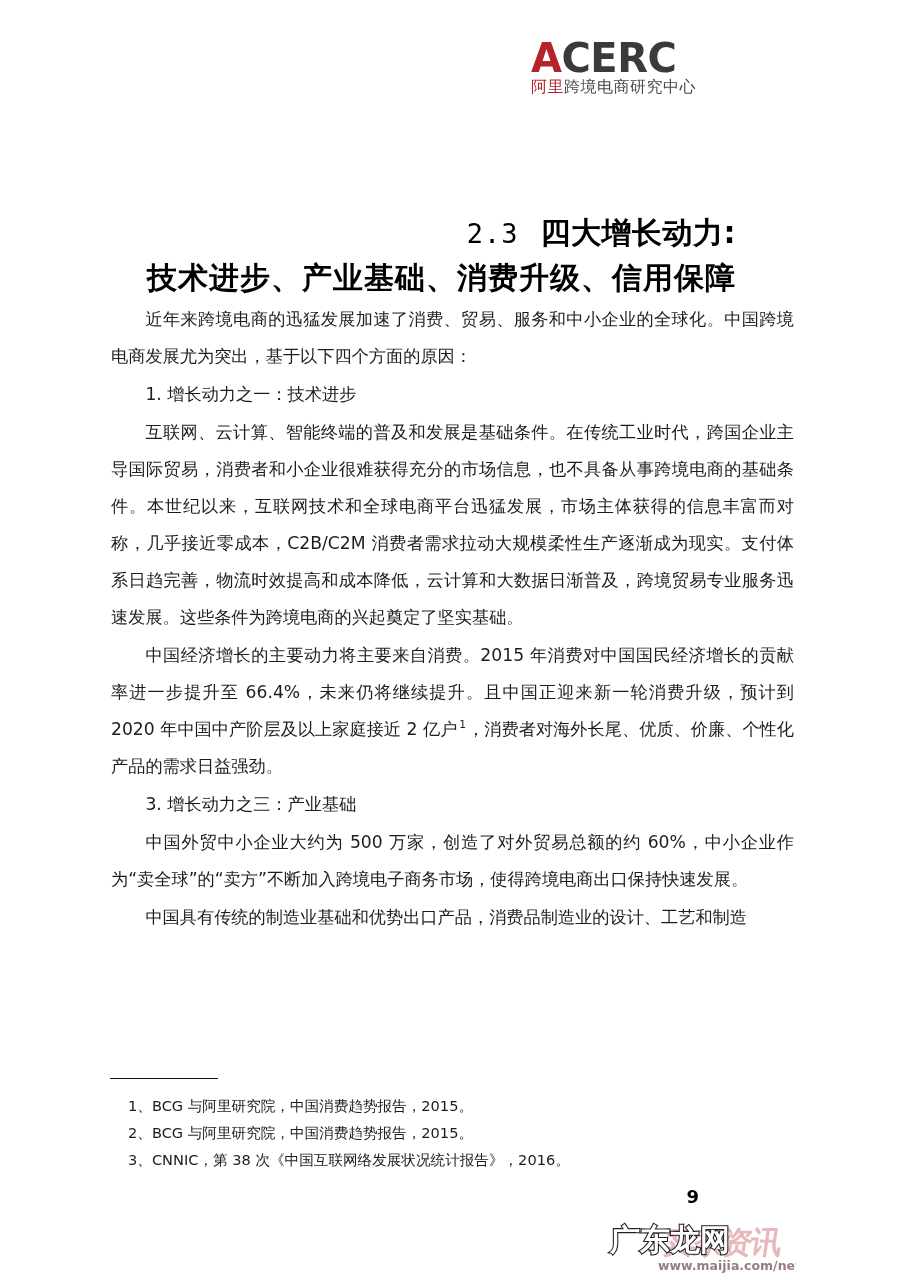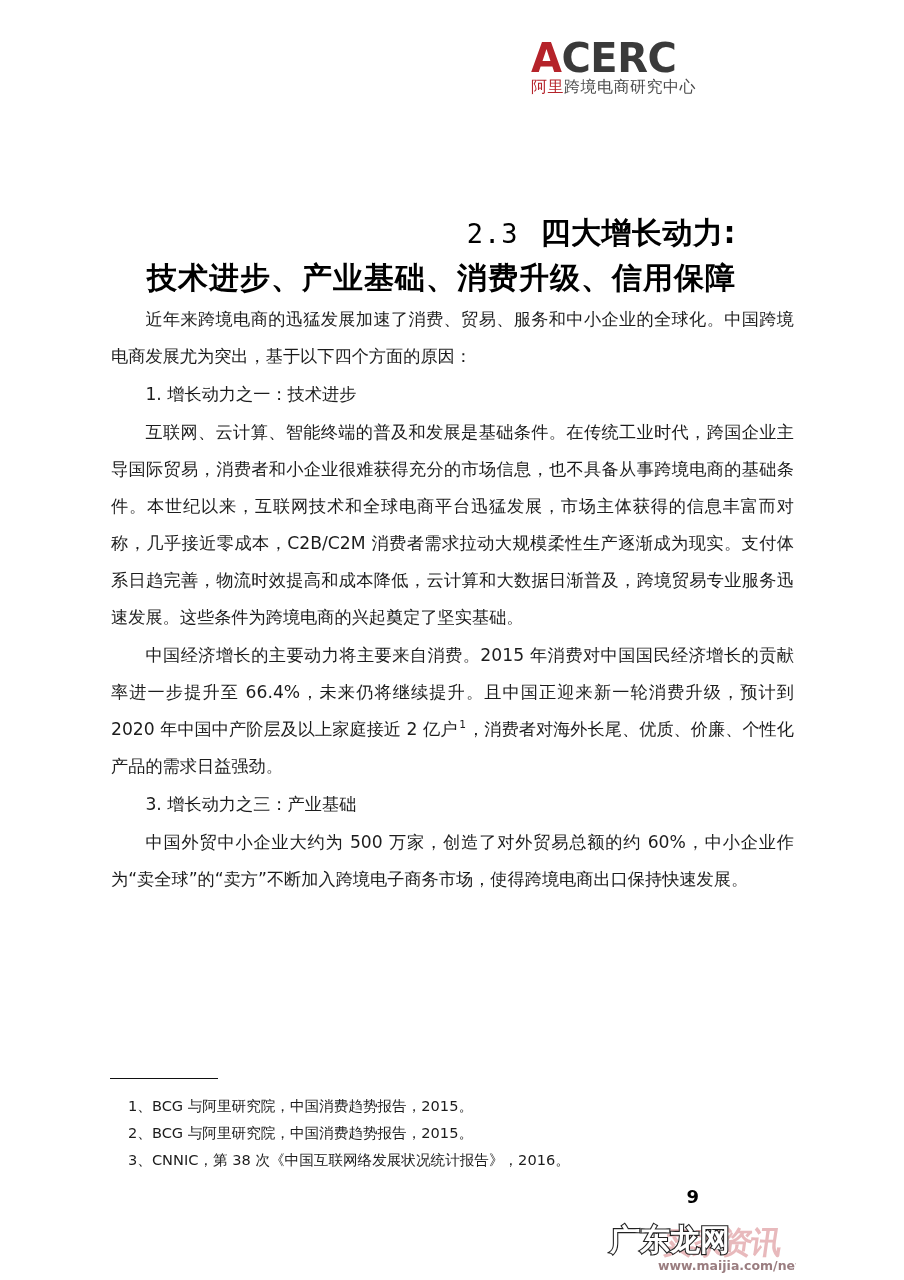--- a/index.html
+++ b/index.html
@@ -177,20 +177,21 @@
     <div class="title-line2">技术进步、产业基础、消费升级、信用保障</div>
   </div>
 
   <div class="body-text">
     <p>近年来跨境电商的迅猛发展加速了消费、贸易、服务和中小企业的全球化。中国跨境电商发展尤为突出，基于以下四个方面的原因：</p>
     <p>1. 增长动力之一：技术进步</p>
     <p>互联网、云计算、智能终端的普及和发展是基础条件。在传统工业时代，跨国企业主导国际贸易，消费者和小企业很难获得充分的市场信息，也不具备从事跨境电商的基础条件。本世纪以来，互联网技术和全球电商平台迅猛发展，市场主体获得的信息丰富而对称，几乎接近零成本，C2B/C2M 消费者需求拉动大规模柔性生产逐渐成为现实。支付体系日趋完善，物流时效提高和成本降低，云计算和大数据日渐普及，跨境贸易专业服务迅速发展。这些条件为跨境电商的兴起奠定了坚实基础。</p>
     <p><span>中国经济增长的主要动力将主要来自消费。2015 年消费对中国国民经济增长的贡献率进一步提升至 66.4%，未来仍将继续提升。且中国正迎来新一轮消费升级，预计到 2020 年中国中产阶层及以上家庭接近 2 亿户</span><sup>1</sup><span>，消费者对海外长尾、优质、价廉、个性化产品的需求日益强劲。</span></p>
     <p>3. 增长动力之三：产业基础</p>
     <p>中国外贸中小企业大约为 500 万家，创造了对外贸易总额的约 60%，中小企业作为“卖全球”的“卖方”不断加入跨境电子商务市场，使得跨境电商出口保持快速发展。</p>
+    <p>中国具有传统的制造业基础和优势出口产品，消费品制造业的设计、工艺和制造</p>
   </div>
 
   <div class="footnotes">
     <div class="footnote-rule"></div>
     <div class="footnote-item">1、BCG 与阿里研究院，中国消费趋势报告，2015。</div>
     <div class="footnote-item">2、BCG 与阿里研究院，中国消费趋势报告，2015。</div>
     <div class="footnote-item">3、CNNIC，第 38 次《中国互联网络发展状况统计报告》，2016。</div>
   </div>
 
   <div class="page-number">9</div>

